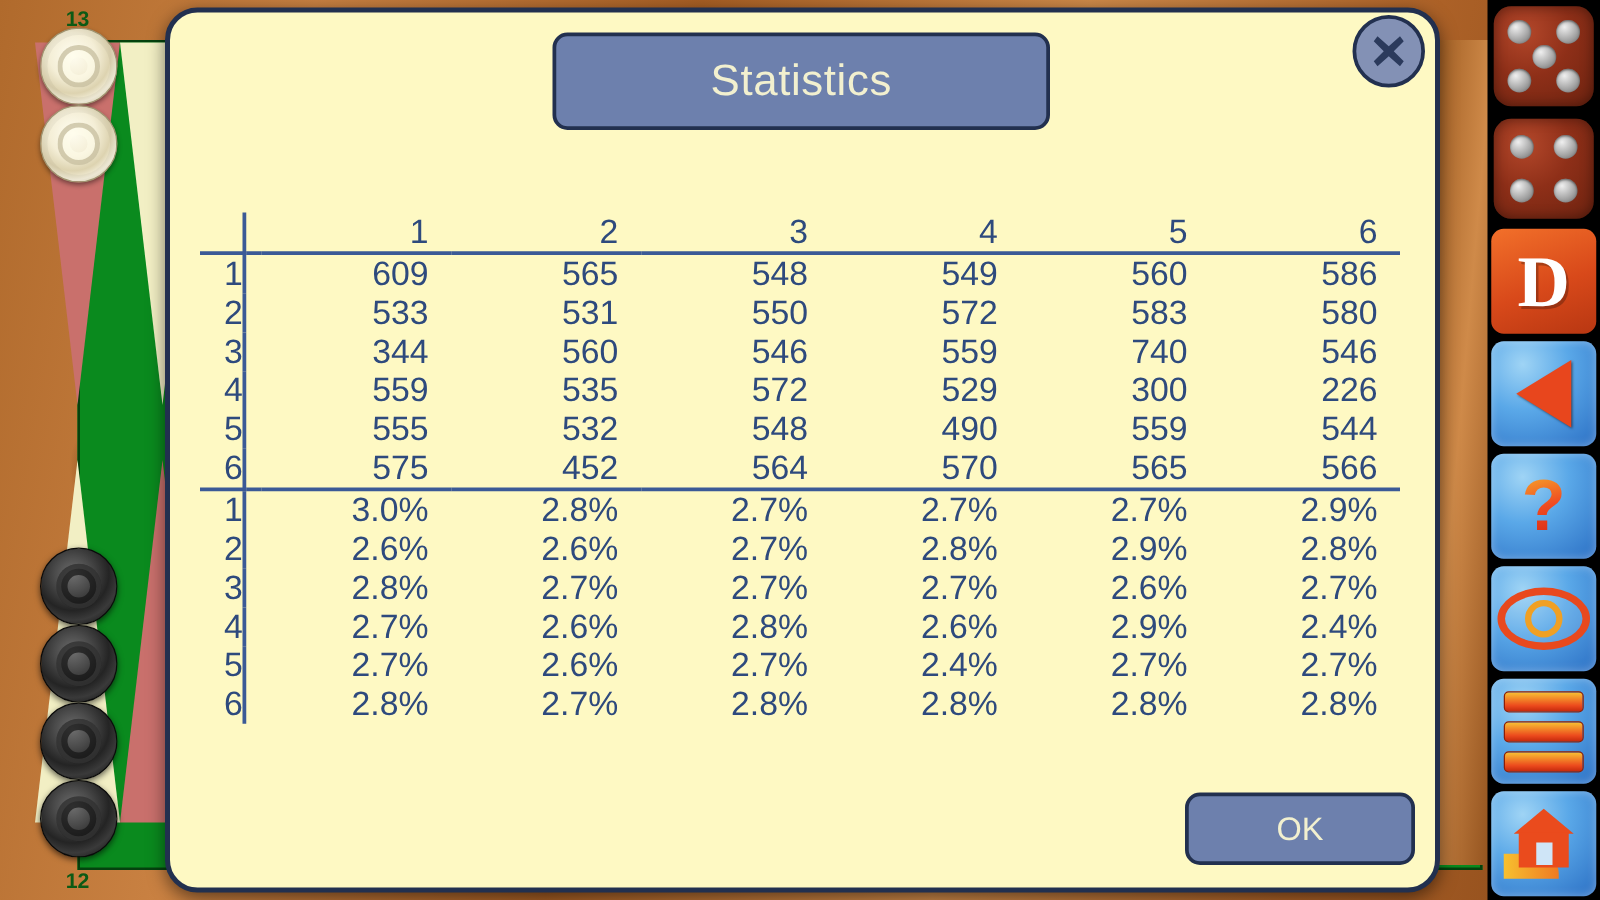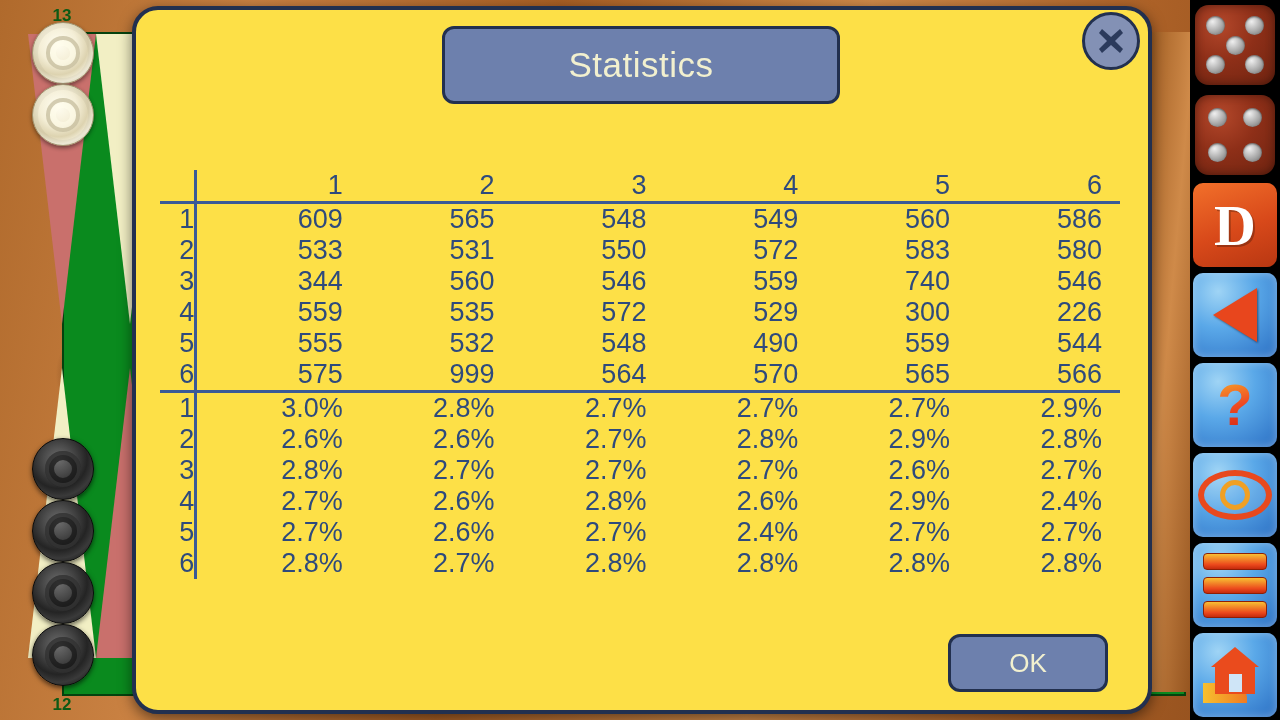--- a/index.html
+++ b/index.html
@@ -222,21 +222,21 @@
     position: absolute; left: 26px; top: 27px;
     width: 13px; height: 18px;
     background: #cfe5f7;
   }
 
   
   .dialog {
     position: absolute;
     left: 132px; top: 6px;
     width: 1020px; height: 708px;
-    background: #fde047;
+    background: #fef9c3;
     border: 4px solid #22304f;
     border-radius: 26px;
     box-sizing: border-box;
     box-shadow: 0 4px 14px rgba(0,0,0,0.5);
   }
 
   .title-plate {
     position: absolute;
     left: 306px; top: 16px;
     width: 398px; height: 78px;
@@ -303,21 +303,21 @@
     background: #6d80ad;
     border: 3px solid #22304f;
     border-radius: 12px;
     box-sizing: border-box;
     display: flex; align-items: center; justify-content: center;
     color: #f2f0cf;
     font-size: 26px;
   }
   #btn-dice { left: 24px; top: 624px; width: 182px; }
   #btn-reset { left: 418px; top: 624px; width: 178px; }
-  #btn-ok { left: 812px; top: 624px; width: 160px; }
+  #btn-ok { left: 812px; top: 624px; width: 184px; }
 </style>
 </head>
 <body>
 
 <div id="app">
 
   <div class="board">
     <div class="wood-frame"></div>
     <div class="felt"></div>
 
@@ -484,21 +484,21 @@
             <td class="datacell">532</td>
             <td class="datacell">548</td>
             <td class="datacell">490</td>
             <td class="datacell">559</td>
             <td class="datacell">544</td>
           </tr>
           <tr class="hline-mid">
             <td class="rowlbl">6</td>
             <td class="spacer-col"></td>
             <td class="datacell">575</td>
-            <td class="datacell">999</td>
+            <td class="datacell">452</td>
             <td class="datacell">564</td>
             <td class="datacell">570</td>
             <td class="datacell">565</td>
             <td class="datacell">566</td>
           </tr>
         </tbody>
         <tbody>
           <tr>
             <td class="rowlbl">1</td>
             <td class="spacer-col"></td>

